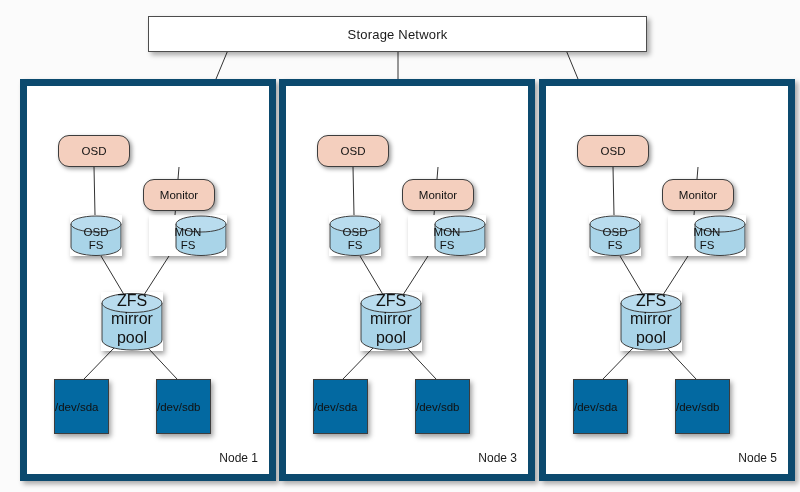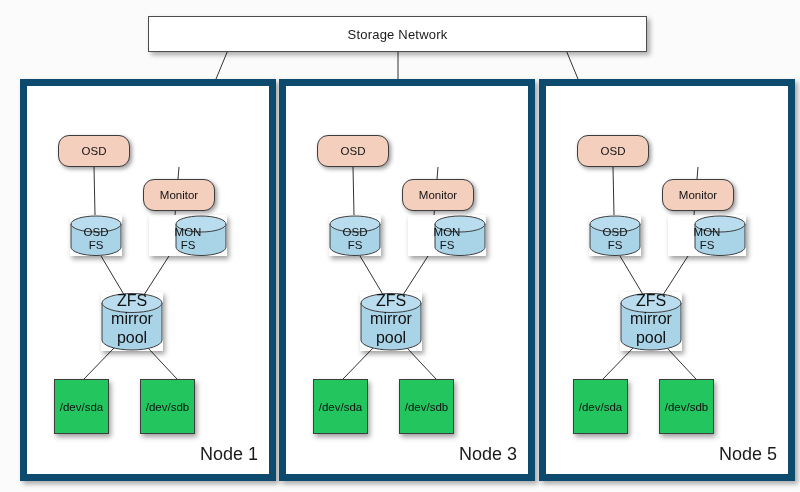--- a/index.html
+++ b/index.html
@@ -47,21 +47,21 @@
     box-shadow: 3px 3px 5px rgba(0,0,0,0.33);
   }
   .node.n1 { left: 20px; }
   .node.n2 { left: 279px; }
   .node.n3 { left: 539px; }
 
   .node-label {
     position: absolute;
     right: 11px;
     bottom: 9px;
-    font-size: 18px;
+    font-size: 12px;
     color: #1a1a1a;
   }
 
   
   .pill {
     position: absolute;
     width: 72px;
     height: 32px;
     background: #f4cfbe;
     border: 1px solid #3d3d3d;
@@ -99,34 +99,34 @@
   .cyl.monfs     { left: 122px; top: 129px; padding-left: 26px; }
 
   .cyl.zfs       { left: 74px; top: 206px; width: 62px; height: 59px; }
   .cyl.zfs .cyl-text { top: 0; font-size: 16px; }
 
   
   .disk {
     position: absolute;
     width: 55px;
     height: 55px;
-    background: #22c55e;
+    background: #0369a1;
     border: 1px solid #3d3d3d;
     box-shadow: 2px 3px 5px rgba(0,0,0,0.38);
     display: flex;
     align-items: center;
-    justify-content: center;
+    justify-content: flex-start;
     box-sizing: border-box;
   }
   .disk .label {
     font-size: 11.5px;
     color: #111111;
   }
   .disk.sda { left: 27px;  top: 293px; }
-  .disk.sdb { left: 113px; top: 293px; }
+  .disk.sdb { left: 129px; top: 293px; }
 
   
   .links {
     position: absolute;
     left: 0; top: 0;
     width: 100%;
     height: 100%;
     pointer-events: none;
   }
   .links line { stroke: #333333; stroke-width: 1; }

